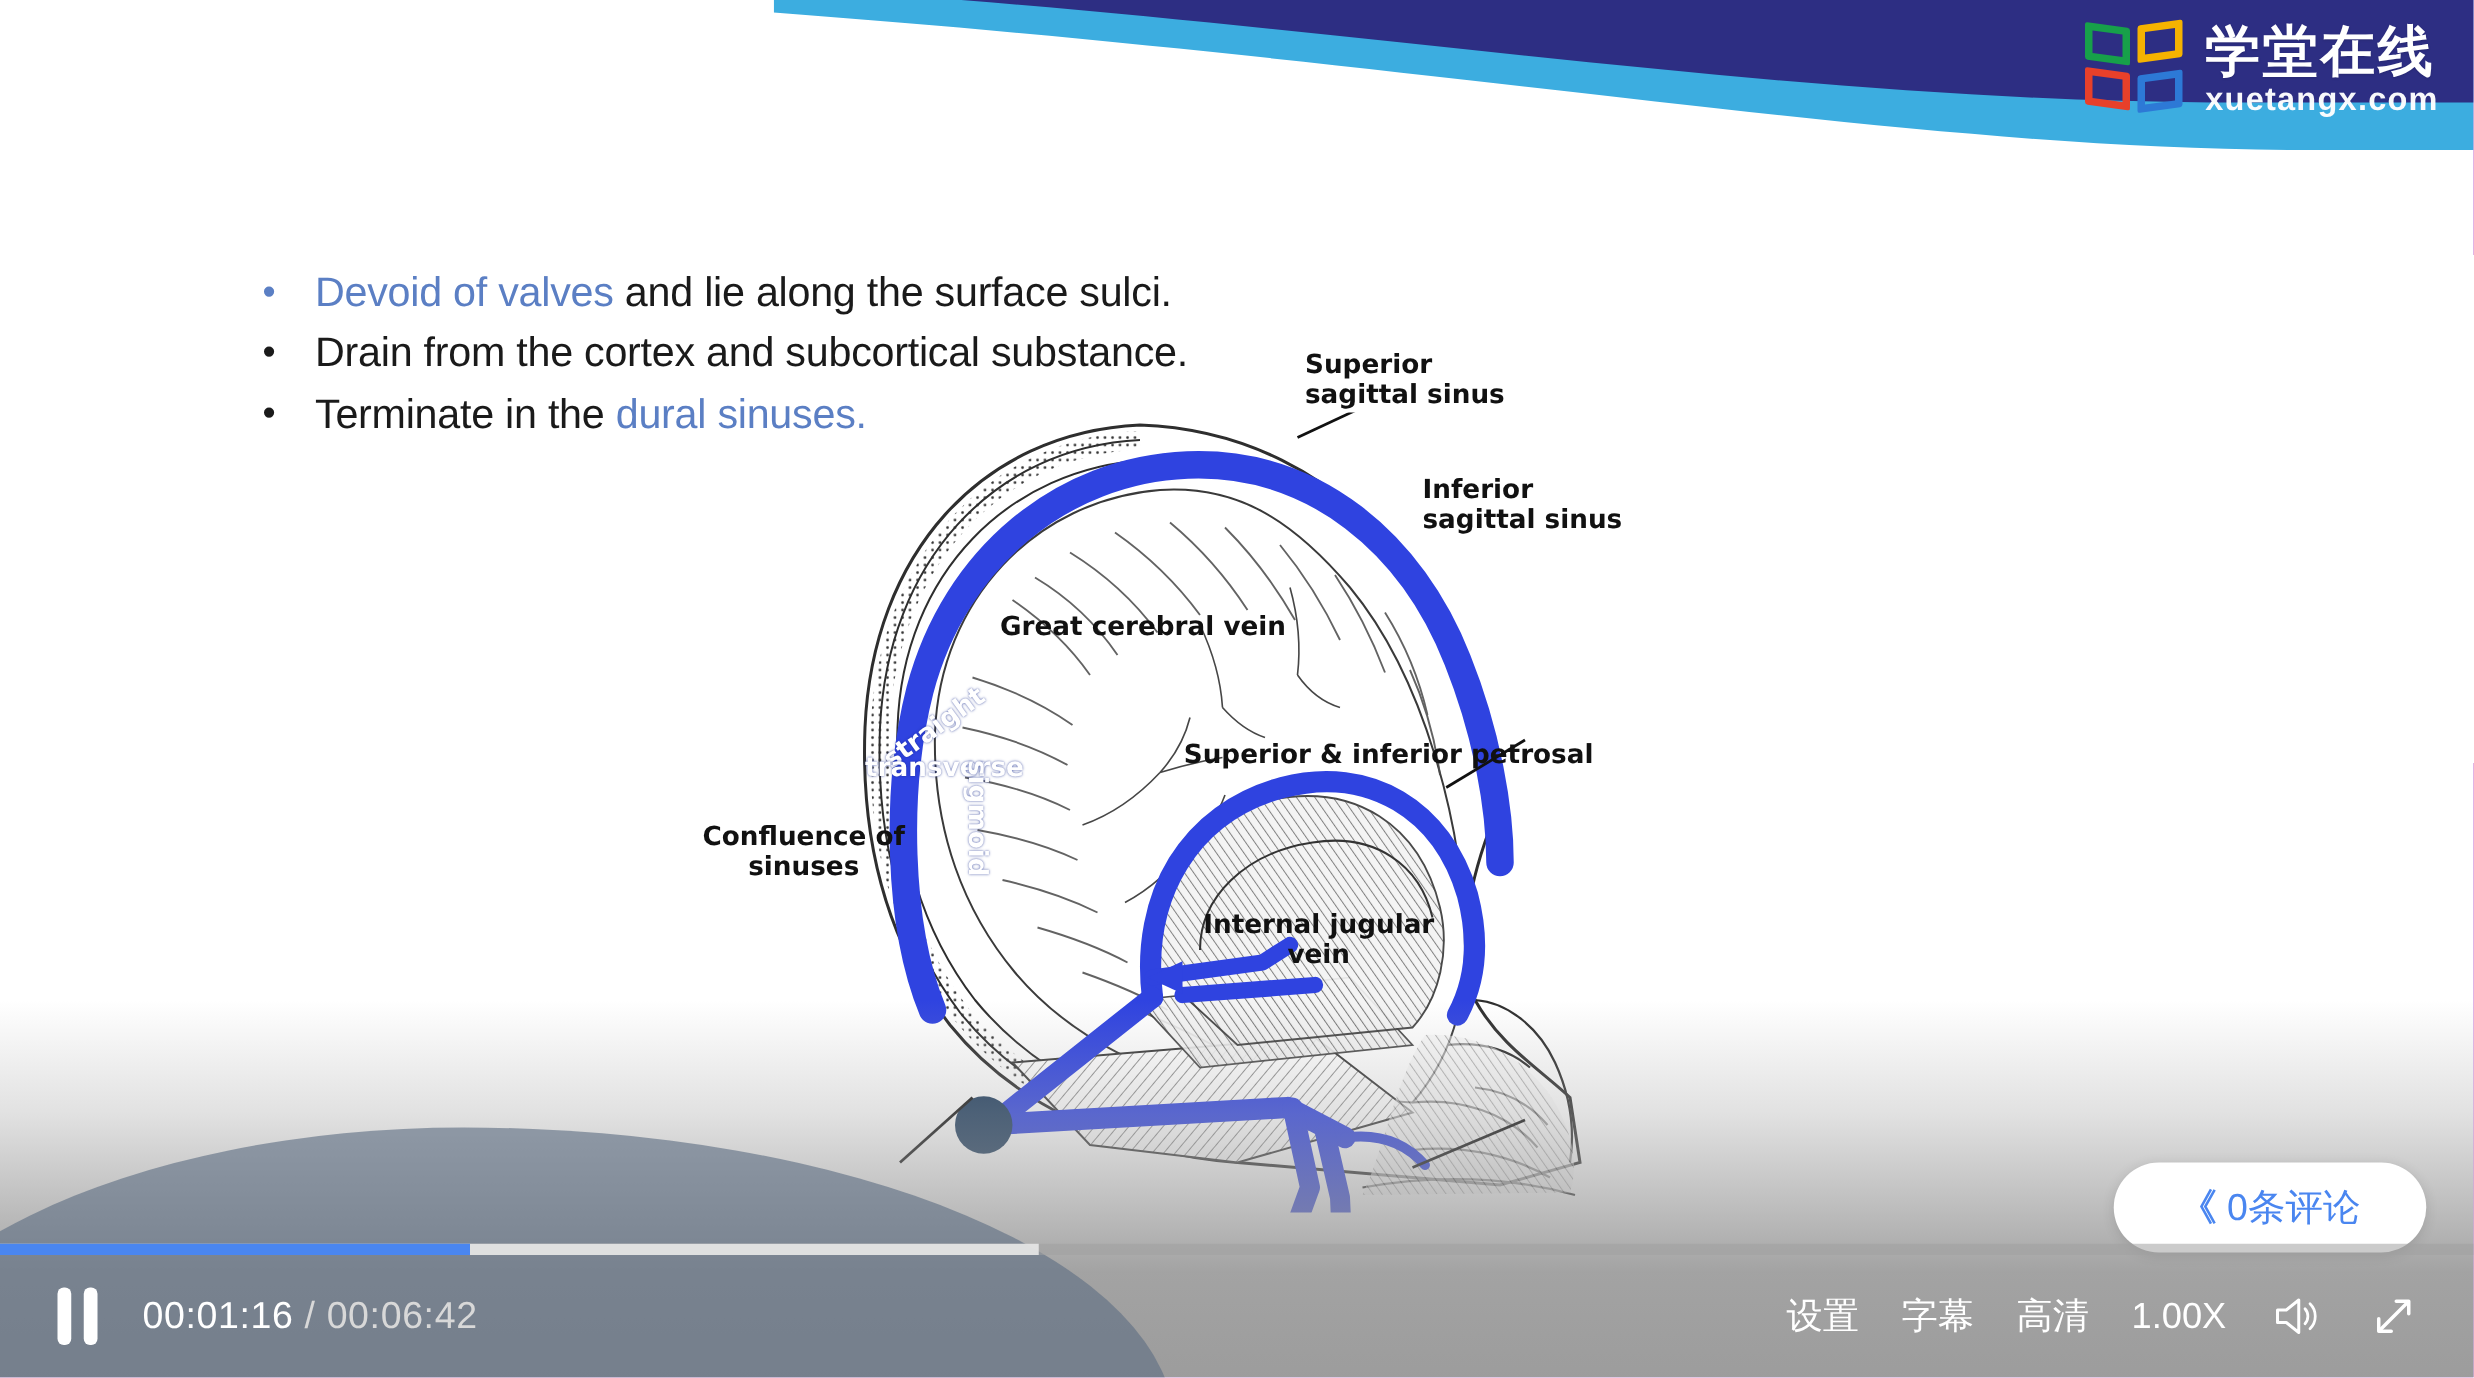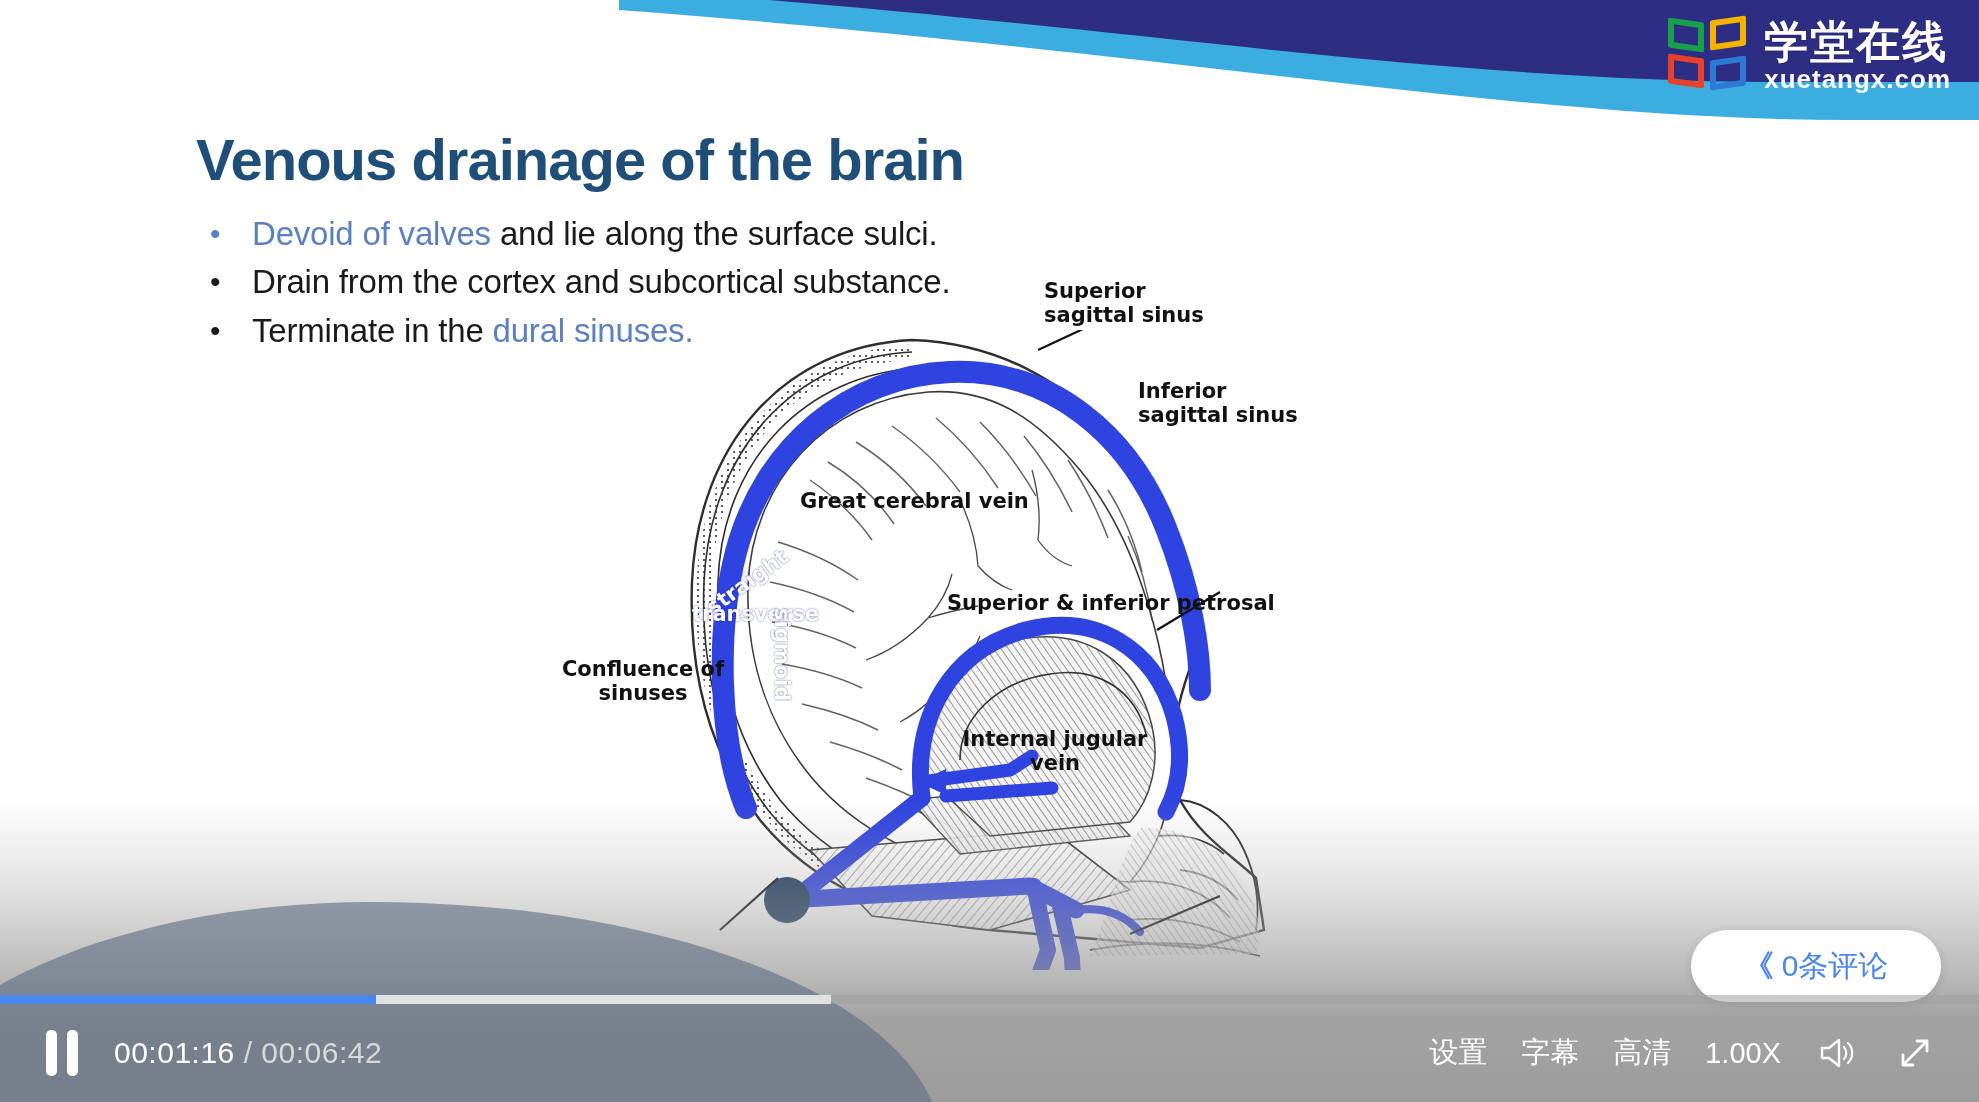--- a/index.html
+++ b/index.html
@@ -109,21 +109,20 @@
         <span class="cube tr"></span>
         <span class="cube bl"></span>
         <span class="cube br"></span>
       </div>
       <div class="logo-text">
         <div class="logo-cn">学堂在线</div>
         <div class="logo-en">xuetangx.com</div>
       </div>
     </div>
 
-    <div id="title">Venous drainage of the brain</div>
 
     <div id="bullets">
       <div class="bullet b1">
         <span class="dot">•</span>
         <span><span class="hl">Devoid of valves</span><span> and lie along the surface sulci.</span></span>
       </div>
       <div class="bullet b2">
         <span class="dot">•</span>
         <span><span>Drain from the cortex and subcortical substance.</span></span>
       </div>

